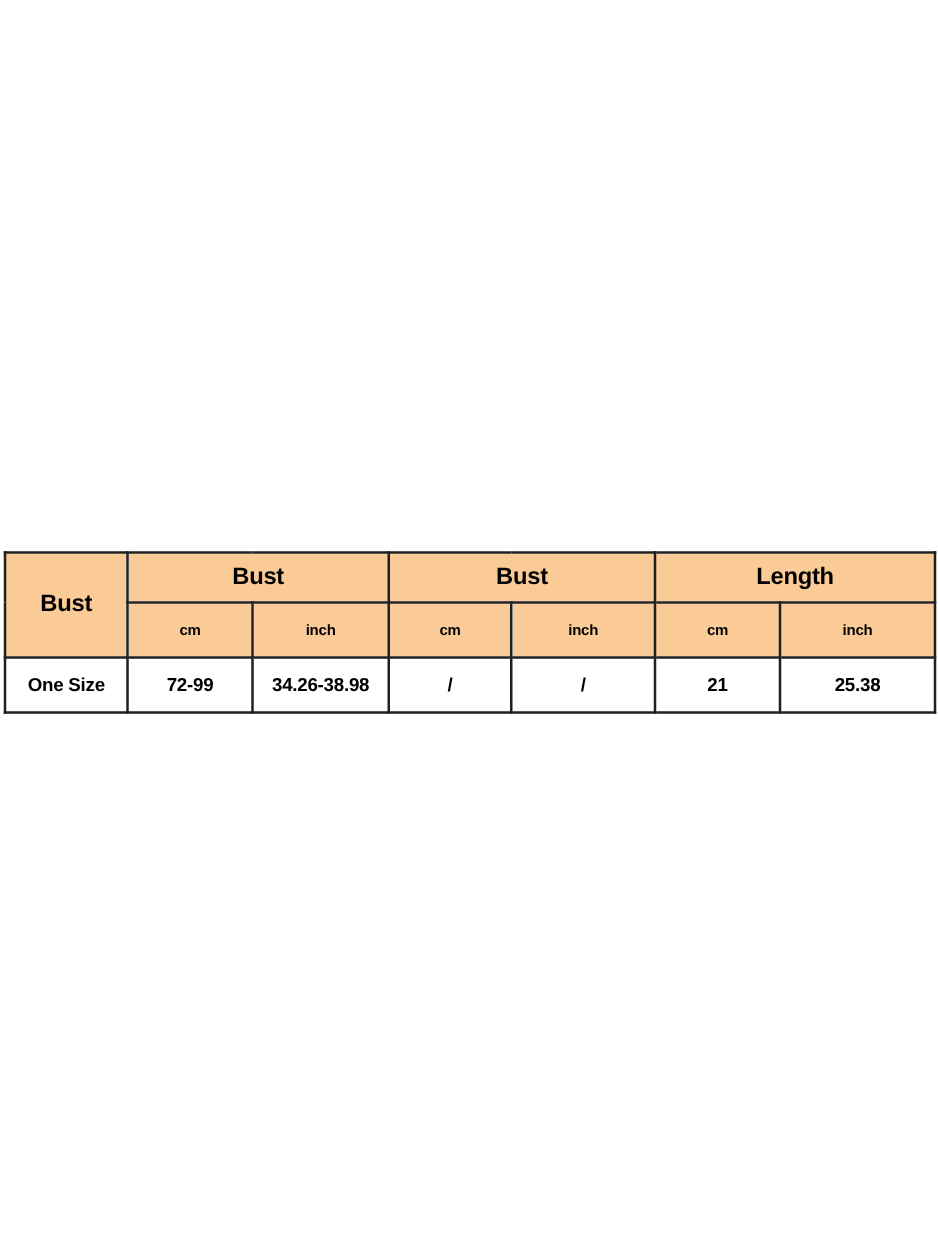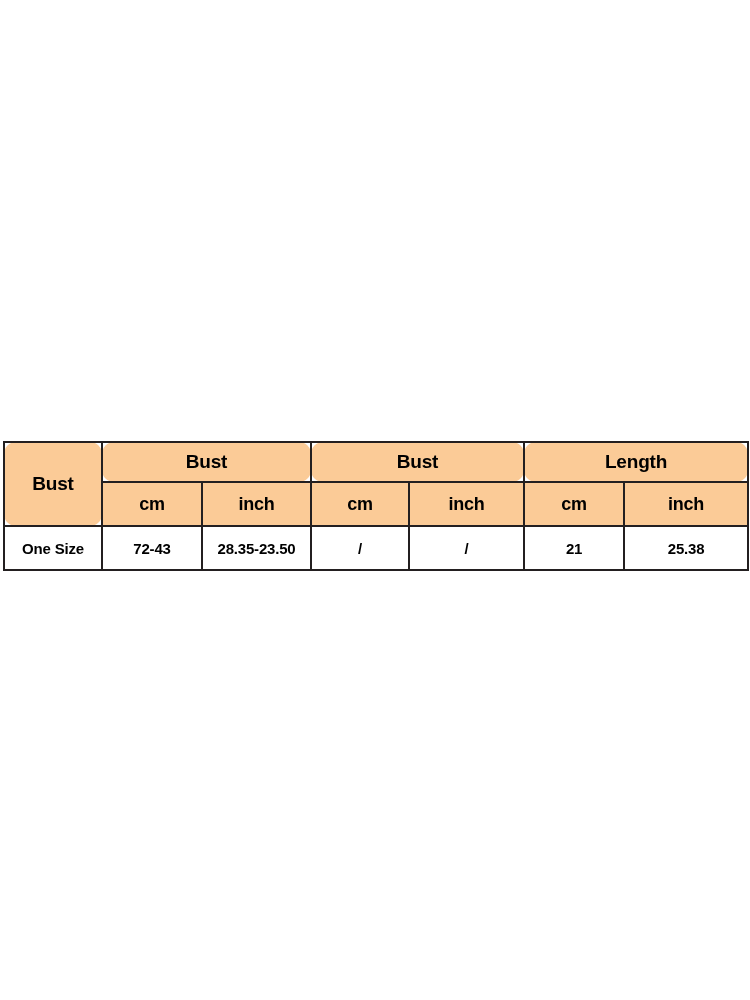--- a/index.html
+++ b/index.html
@@ -44,27 +44,26 @@
 
   
   td.hdr {
     background: #fbcb97;
   }
 
   
   tr.row-group td {
     height: 38px;
     font-size: 19px;
-    border-radius: 12px;
   }
 
   
   tr.row-units td {
     height: 42px;
-    font-size: 18px;
+    font-size: 12px;
   }
 
   
   tr.row-data td {
     height: 42px;
     font-size: 15px;
     background: #ffffff;
   }
 
   td.size-merged {
@@ -108,22 +107,22 @@
       <tr class="row-units">
         <td class="hdr">cm</td>
         <td class="hdr">inch</td>
         <td class="hdr">cm</td>
         <td class="hdr">inch</td>
         <td class="hdr">cm</td>
         <td class="hdr">inch</td>
       </tr>
       <tr class="row-data">
         <td class="cell-size-value">One Size</td>
-        <td>72-43</td>
-        <td>28.35-23.50</td>
+        <td>72-99</td>
+        <td>34.26-38.98</td>
         <td>/</td>
         <td>/</td>
         <td>21</td>
         <td>25.38</td>
       </tr>
     </tbody>
   </table>
 </div>
 
 </body></html>

